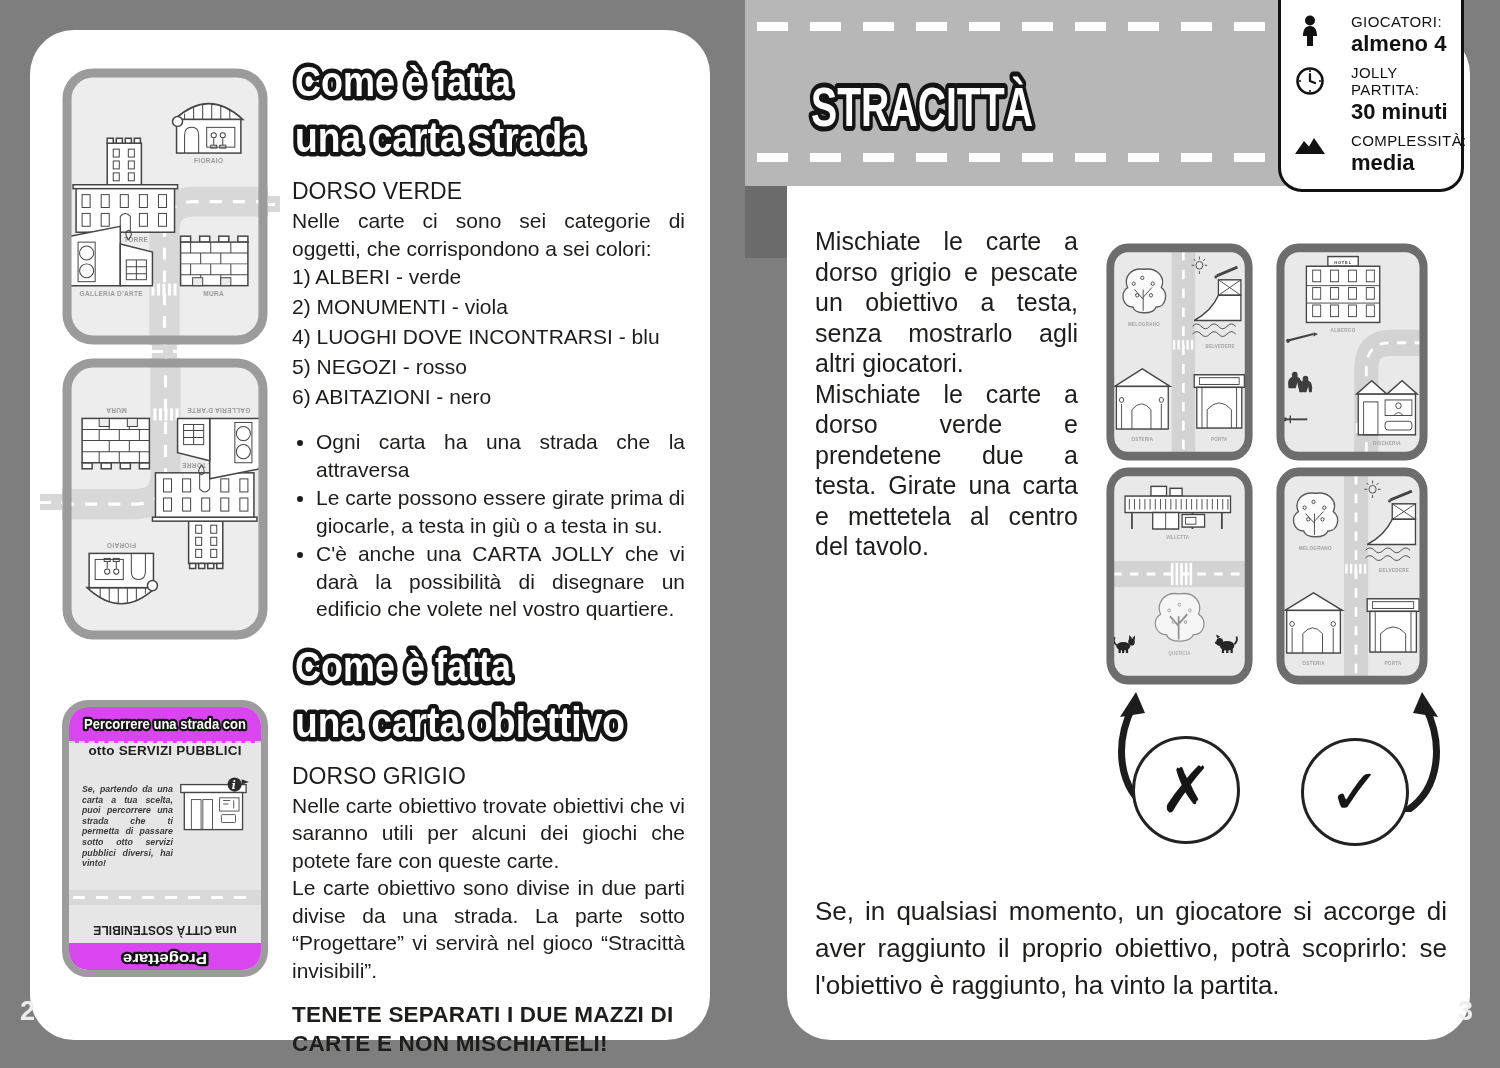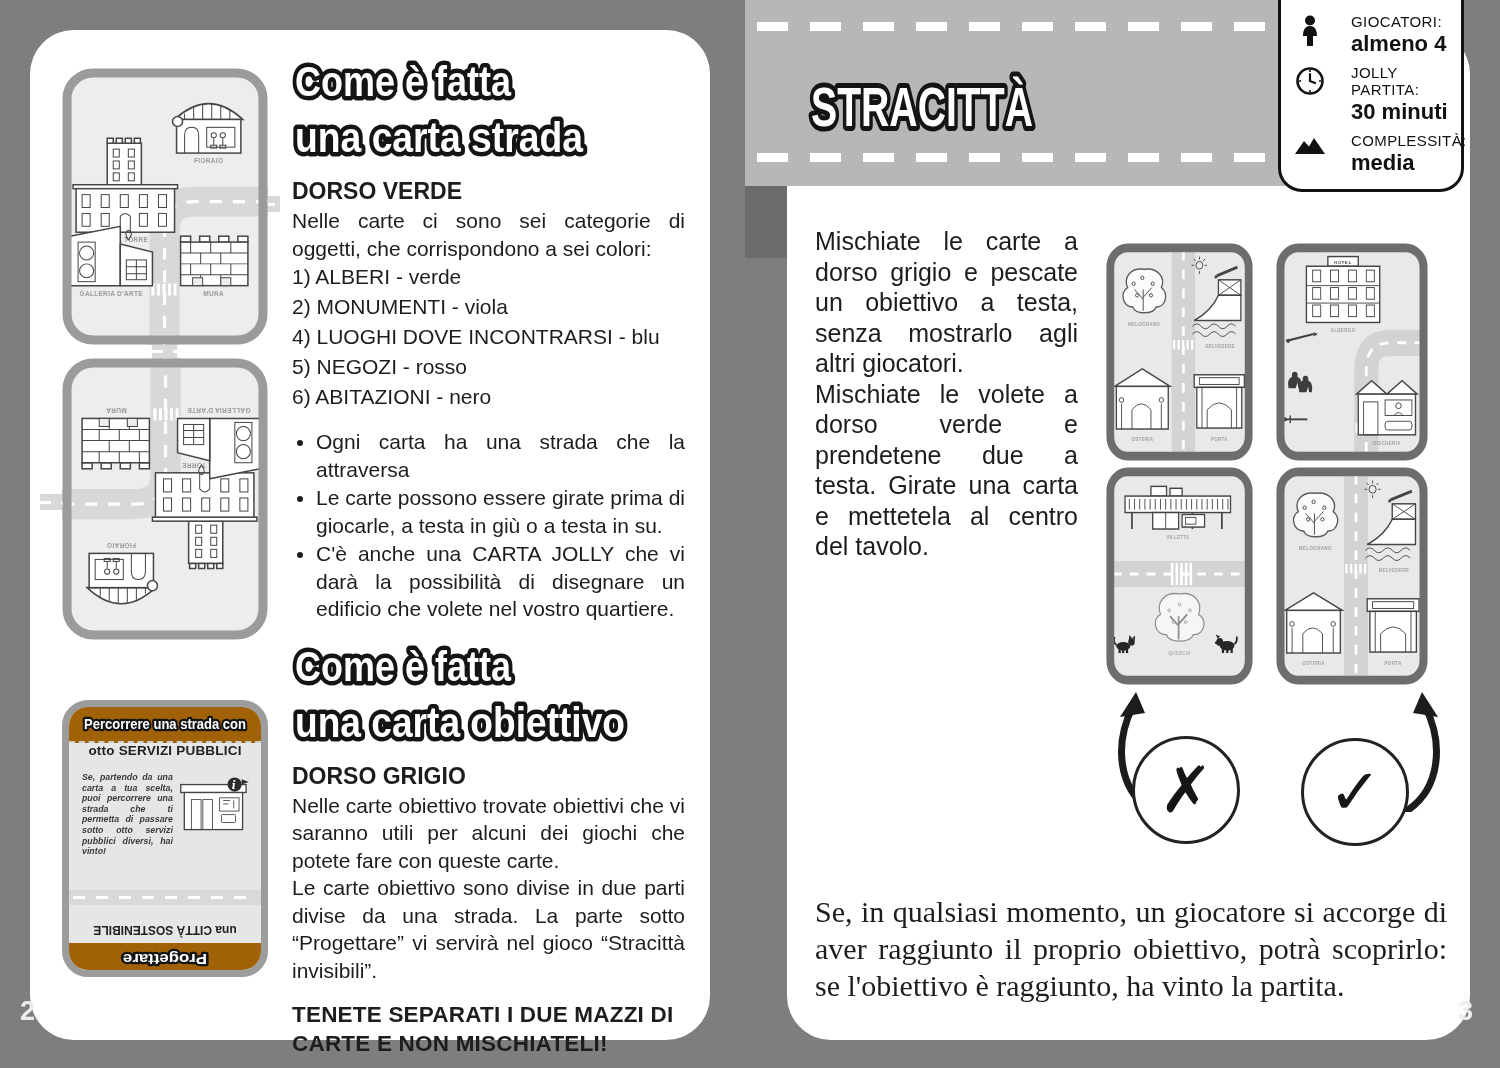--- a/index.html
+++ b/index.html
@@ -26,21 +26,21 @@
   
   #info-box{position:absolute;left:1278px;top:-26px;width:186px;height:218px;background:#fff;
      border:3.5px solid #111;border-radius:24px;z-index:5;box-sizing:border-box;padding:36px 0 0 12px;}
   .info-row{display:flex;margin-bottom:7px;gap:24px;}
   .info-icon{width:34px;flex:0 0 34px;display:flex;justify-content:center;padding-top:2px;}
   .info-label{font-size:15px;letter-spacing:.4px;color:#111;}
   .info-value{font-size:22px;font-weight:bold;color:#111;margin-top:1px;}
 
   
   #left-col{position:absolute;left:292px;top:56px;width:393px;}
-  .sechead{font-size:23px;font-weight:bold;margin:6px 0 2px 0;}
+  .sechead{font-size:23px;font-weight:normal;margin:6px 0 2px 0;}
   .body-text{font-size:21px;line-height:27.5px;text-align:justify;margin:0;}
   .cat-line{font-size:21px;line-height:30px;margin:0;}
   ul.bullets{margin:16px 0 0 0;padding-left:24px;}
   ul.bullets li{font-size:21px;line-height:27.5px;text-align:justify;margin-bottom:1px;}
   .warning{font-weight:bold;font-size:22.5px;line-height:29px;margin-top:16px;letter-spacing:.2px;}
   .hsvg{display:block;margin:0 0 4px 0;}
 
   
   .lcard{position:absolute;left:62px;}
   #street-card-1{top:68px;width:206px;height:277px;}
@@ -50,38 +50,38 @@
   .road-stub{position:absolute;background:#d8d8d8;z-index:0;}
   .road-stub i{position:absolute;left:0;right:0;top:50%;height:3px;margin-top:-1.5px;display:block;
      background:repeating-linear-gradient(90deg,#fff 0 11px,rgba(0,0,0,0) 11px 21px);}
   #stub-card1-right{left:264px;top:196px;width:16px;height:16px;}
   #stub-connector{left:152px;top:340px;width:25px;height:22px;}
   #stub-card2-left{left:40px;top:494px;width:26px;height:16px;}
 
   
   #obj-card{position:absolute;left:62px;top:700px;width:206px;height:277px;background:#e6e6e6;
      border:7px solid #9c9c9c;border-radius:26px;box-sizing:border-box;overflow:hidden;}
-  .obj-bar{height:34px;background:#a16207;display:flex;align-items:center;justify-content:center;
+  .obj-bar{height:34px;background:#d946ef;display:flex;align-items:center;justify-content:center;
      border-bottom:2px dashed #cfcfcf;}
   .obj-subject{text-align:center;font-size:13.5px;font-weight:bold;letter-spacing:.2px;color:#222;}
   .obj-body{display:flex;gap:6px;padding:14px 8px 0 13px;}
   .obj-body-text{width:98px;font-size:8.8px;line-height:10.6px;font-style:italic;font-weight:bold;
-     color:#3a3a3a;text-align:justify;}
+     color:#3a3a3a;text-align:justify;margin-top:12px;}
   .obj-road{position:absolute;left:0;right:0;top:183px;height:15px;background:#d9d9d9;}
   .obj-road i{position:absolute;left:4px;right:4px;top:50%;height:3px;margin-top:-1.5px;display:block;
      background:repeating-linear-gradient(90deg,#fff 0 12px,rgba(0,0,0,0) 12px 23px);}
   .obj-bottom{position:absolute;left:0;right:0;top:206px;height:64px;transform:rotate(180deg);}
   .obj-bottom .obj-bar{border-bottom:none;border-top:2px dashed #cfcfcf;height:32px;}
   .obj-sub2{text-align:center;font-size:12px;font-weight:bold;margin-top:6px;color:#222;}
 
   
   #right-col{position:absolute;left:815px;top:226px;width:263px;}
   #right-col p{font-size:25px;line-height:30.5px;text-align:justify;margin:0;}
-  #closing{position:absolute;left:815px;top:893px;width:632px;font-size:30px;line-height:37px;
-     text-align:justify;font-family:Liberation Serif, serif;}
+  #closing{position:absolute;left:815px;top:893px;width:632px;font-size:26px;line-height:37px;
+     text-align:justify;}
 
   .gcard{position:absolute;}
   .gcard svg{width:100%;height:100%;}
   #gc-tl{left:1106px;top:243px;width:147px;height:218px;}
   #gc-tr{left:1276px;top:243px;width:152px;height:218px;}
   #gc-bl{left:1106px;top:467px;width:147px;height:218px;}
   #gc-br{left:1276px;top:467px;width:152px;height:218px;}
 
   .mark-circle{position:absolute;width:102px;height:102px;border:3px solid #222;border-radius:50%;
      background:#fff;display:flex;align-items:center;justify-content:center;
@@ -374,21 +374,21 @@
       </div>
       <div>
         <div class="info-label">COMPLESSITÀ:</div>
         <div class="info-value">media</div>
       </div>
     </div>
   </div>
 
   <div id="right-col">
     <p>Mischiate le carte a dorso grigio e pescate un obiettivo a testa, senza mostrarlo agli altri giocatori.</p>
-    <p>Mischiate le volete a dorso verde e prendetene due a testa. Girate una carta e mettetela al centro del tavolo.</p>
+    <p>Mischiate le carte a dorso verde e prendetene due a testa. Girate una carta e mettetela al centro del tavolo.</p>
   </div>
   <div id="closing">Se, in qualsiasi momento, un giocatore si accorge di aver raggiunto il proprio obiettivo, potrà scoprirlo: se l'obiettivo è raggiunto, ha vinto la partita.</div>
 
   <div class="gcard" id="gc-tl">
     <svg viewBox="0 0 170 225" preserveAspectRatio="none">
         <use href="#card-a-art"></use>
       </svg>
   </div>
   <div class="gcard" id="gc-tr">
     <svg viewBox="0 0 170 225" preserveAspectRatio="none">

